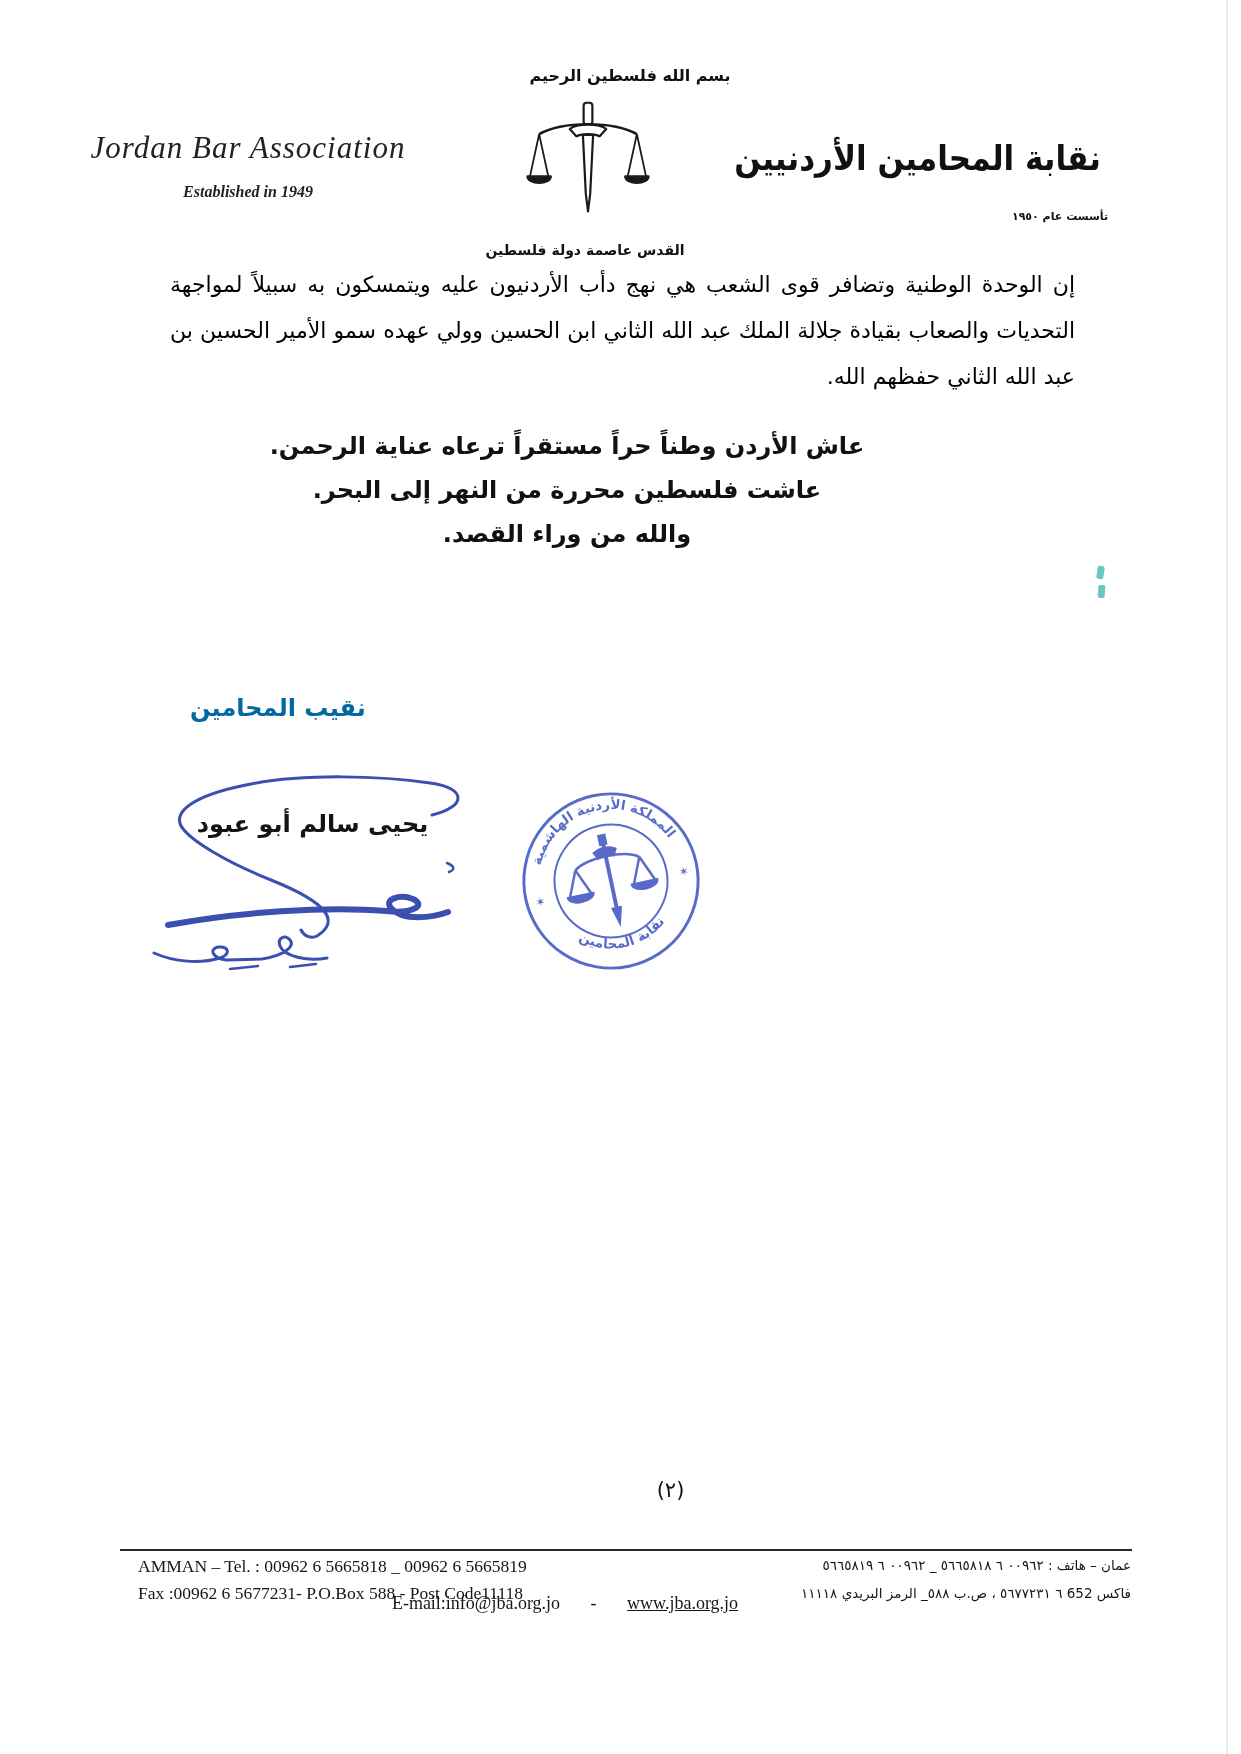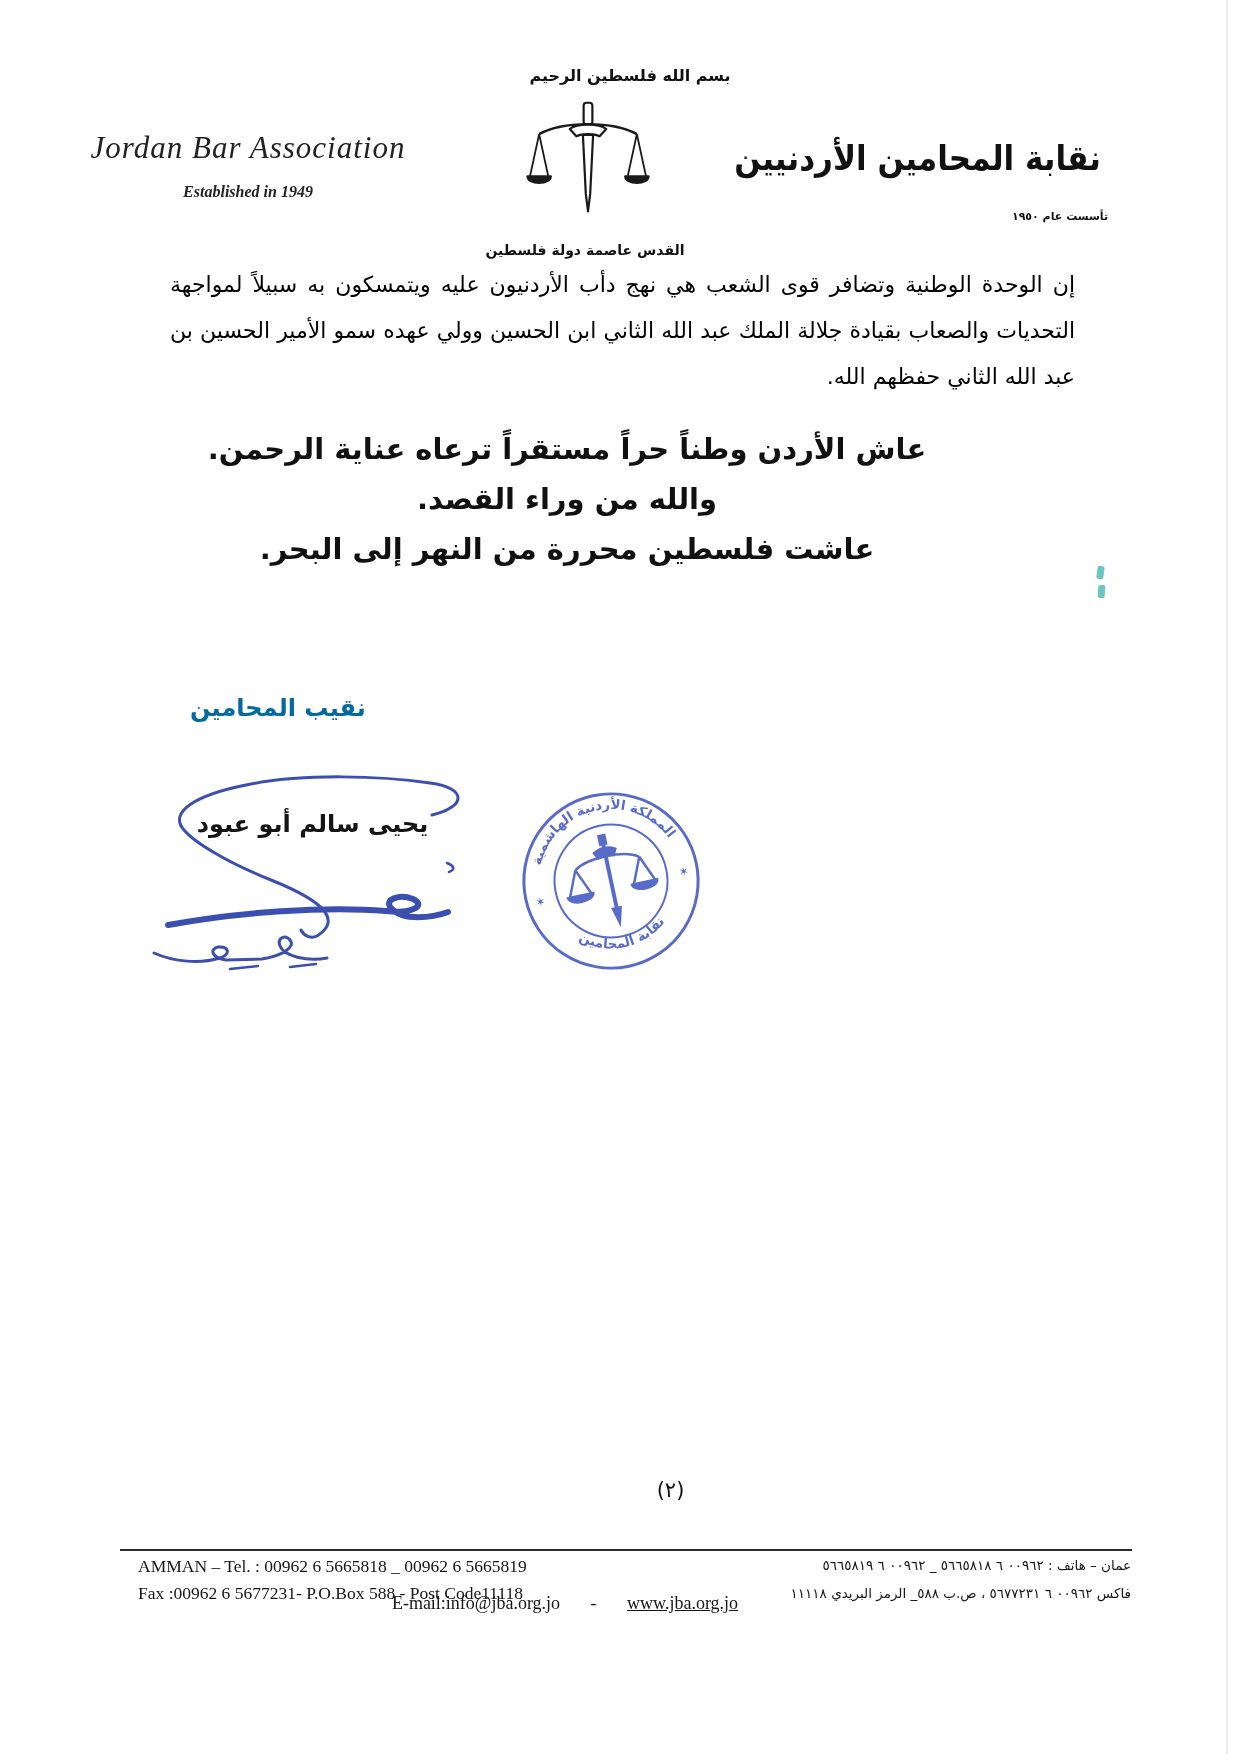--- a/index.html
+++ b/index.html
@@ -36,21 +36,21 @@
     position:absolute; left:1000px; top:210px; width:120px; text-align:center;
     direction:rtl; font-size:11px; font-weight:bold; color:#111;
   }
   
   .paragraph {
     position:absolute; left:170px; top:262px; width:905px; direction:rtl;
     text-align:justify; font-size:22px; line-height:2.1; color:#000000;
   }
   .slogans {
     position:absolute; left:0; top:432px; width:1134px; text-align:center;
-    direction:rtl; font-weight:bold; font-size:29px; color:#111;
+    direction:rtl; font-weight:bold; font-size:24px; color:#111;
   }
   .slogans .line { margin-bottom:16px; }
   .signatory-title {
     position:absolute; left:190px; top:694px; direction:rtl;
     font-size:24px; font-weight:bold; color:#0369a1; white-space:nowrap;
   }
   .sig-name {
     position:absolute; left:180px; top:810px; width:265px; text-align:center;
     direction:rtl; font-size:24px; font-weight:bold; color:#141414; white-space:nowrap;
   }
@@ -105,22 +105,22 @@
   </svg>
   <div class="motto">القدس عاصمة دولة فلسطين</div>
 
   <div class="org-ar">نقابة المحامين الأردنيين</div>
   <div class="est-ar">تأسست عام ١٩٥٠</div>
 
   <div class="paragraph">إن الوحدة الوطنية وتضافر قوى الشعب هي نهج دأب الأردنيون عليه ويتمسكون به سبيلاً لمواجهة التحديات والصعاب بقيادة جلالة الملك عبد الله الثاني ابن الحسين وولي عهده سمو الأمير الحسين بن عبد الله الثاني حفظهم الله.</div>
 
   <div class="slogans">
     <div class="line">عاش الأردن وطناً حراً مستقراً ترعاه عناية الرحمن.</div>
+    <div class="line">عاشت فلسطين محررة من النهر إلى البحر.</div>
     <div class="line">والله من وراء القصد.</div>
-    <div class="line">عاشت فلسطين محررة من النهر إلى البحر.</div>
   </div>
 
   <div class="signatory-title">نقيب المحامين</div>
 
   <div class="sig-name">يحيى سالم أبو عبود</div>
   <svg class="sig-svg" viewBox="0 0 450 210">
     <g stroke="#3b4fb0" fill="none" stroke-linecap="round">
 
       <path stroke-width="3" d="M 302,40 C 336,32 338,13 300,8 C 253,1 172,-2 116,10
            C 66,20 38,37 54,55 C 64,67 96,87 141,105
@@ -171,21 +171,21 @@
 
   <div class="page-num">(٢)</div>
 
   <div class="foot-rule"></div>
   <div class="foot-en">
     <div>AMMAN – Tel. : 00962 6 5665818 _ 00962 6 5665819</div>
     <div>Fax :00962 6 5677231- P.O.Box 588 - Post Code11118</div>
   </div>
   <div class="foot-ar">
     <div>عمان – هاتف : ٠٠٩٦٢ ٦ ٥٦٦٥٨١٨ _ ٠٠٩٦٢ ٦ ٥٦٦٥٨١٩</div>
-    <div>فاكس ٠٠٩٦٢ ٦ ٥٦٧٧٢٣١ ، ص.ب ٥٨٨_ الرمز البريدي ١١١١٨</div>
+    <div>فاكس 652 ٦ ٥٦٧٧٢٣١ ، ص.ب ٥٨٨_ الرمز البريدي ١١١١٨</div>
   </div>
   <div class="foot-mail">
     <span>E-mail:info@jba.org.jo</span>
     <span class="sep">-</span>
     <span class="site">www.jba.org.jo</span>
   </div>
 
   <div class="scan-line"></div>
   <div class="tick t1"></div>
   <div class="tick t2"></div>

